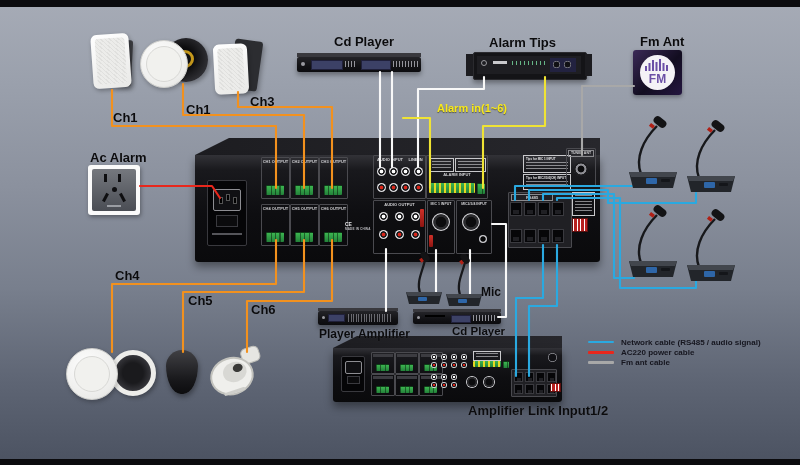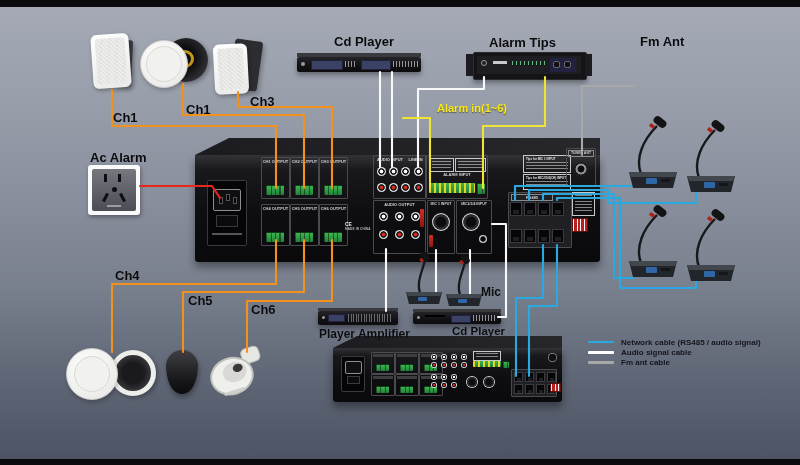--- a/index.html
+++ b/index.html
@@ -162,20 +162,35 @@
     <div class="abs" style="left:11px;top:4px;width:104px;height:18px;background:#1e1e22"></div>
     <div class="circle" style="left:15px;top:8px;width:6px;height:6px;border:1px solid #9a9a9e;box-sizing:border-box"></div>
     <div class="abs" style="left:27px;top:9px;width:14px;height:3px;background:#c9c9cc"></div>
     <div class="dots" style="left:46px;top:9px;width:34px;height:4px;background:repeating-linear-gradient(90deg,rgba(120,220,160,.8) 0 1px,transparent 1px 4px)"></div>
     <div class="abs" style="left:84px;top:6px;width:26px;height:14px;background:#222240">
       <div class="knob" style="left:3px;top:3px;width:7px;height:7px"></div>
       <div class="knob" style="left:14px;top:3px;width:7px;height:7px"></div>
     </div>
   </div>
 
+  <div id="fm-icon" style="left:633px;top:50px">
+    <div class="disc"></div>
+    <svg class="abs" style="left:12px;top:9px" width="26" height="12" viewBox="0 0 26 12">
+      <g fill="#6b4fa6">
+        <rect x="0" y="7" width="2" height="5"></rect>
+          <rect x="3.5" y="4" width="2" height="8"></rect>
+        <rect x="7" y="1" width="2" height="11"></rect>
+          <rect x="10.5" y="3" width="2" height="9"></rect>
+        <rect x="14" y="0" width="2" height="12"></rect>
+          <rect x="17.5" y="4" width="2" height="8"></rect>
+        <rect x="21" y="6" width="2" height="6"></rect>
+      </g>
+    </svg>
+    <div class="fmtxt">FM</div>
+  </div>
 
   <div id="acsock" style="left:88px;top:165px">
     <div class="face">
       <div class="sl" style="left:12px;top:5px;width:3px;height:8px"></div>
       <div class="sl" style="left:26px;top:5px;width:3px;height:8px"></div>
       <div class="sl circle" style="left:20px;top:18px;width:5px;height:5px"></div>
       <div class="sl" style="left:12px;top:24px;width:3px;height:9px;transform:rotate(28deg)"></div>
       <div class="sl" style="left:29px;top:24px;width:3px;height:9px;transform:rotate(-28deg)"></div>
       <div class="abs" style="left:15px;top:36px;width:14px;height:2px;background:#9a9da3"></div>
     </div>
@@ -461,22 +476,22 @@
   <svg class="micsvg" style="left:442px;top:254px" width="44" height="56" viewBox="0 0 44 56">
       <use href="#mic-small"></use>
     </svg>
 
   <div class="legend" style="left:588px;top:337px">
     <div class="row">
       <div class="sw" style="background: rgb(42, 169, 224);"></div>
       <div class="tx">Network cable (RS485 / audio signal)</div>
     </div>
     <div class="row">
-      <div class="sw" style="background: rgb(255, 255, 255);"></div>
-      <div class="tx">Audio signal cable</div>
+      <div class="sw" style="background: rgb(232, 39, 28);"></div>
+      <div class="tx">AC220 power cable</div>
     </div>
     <div class="row">
       <div class="sw" style="background: rgb(168, 168, 168);"></div>
       <div class="tx">Fm ant  cable</div>
     </div>
   </div>
 
   <div class="lbl" style="left:113px;top:110px">Ch1</div>
   <div class="lbl" style="left:186px;top:102px">Ch1</div>
   <div class="lbl" style="left:250px;top:94px">Ch3</div>
@@ -484,13 +499,14 @@
   <div class="lbl" style="left:489px;top:35px">Alarm Tips</div>
   <div class="lbl" style="left:640px;top:34px">Fm Ant</div>
   <div class="lbl" style="left:90px;top:150px">Ac Alarm</div>
   <div class="lbl yellow" style="left:437px;top:102px">Alarm in(1~6)</div>
   <div class="lbl" style="left:115px;top:268px">Ch4</div>
   <div class="lbl" style="left:188px;top:293px">Ch5</div>
   <div class="lbl" style="left:251px;top:302px">Ch6</div>
   <div class="lbl small" style="left:319px;top:327px;font-size:12px">Player Amplifier</div>
   <div class="lbl" style="left:481px;top:285px;font-size:12px">Mic</div>
   <div class="lbl small" style="left:452px;top:325px">Cd Player</div>
+  <div class="lbl" style="left:468px;top:403px">Amplifier Link Input1/2</div>
 </div>
 
 </body></html>

